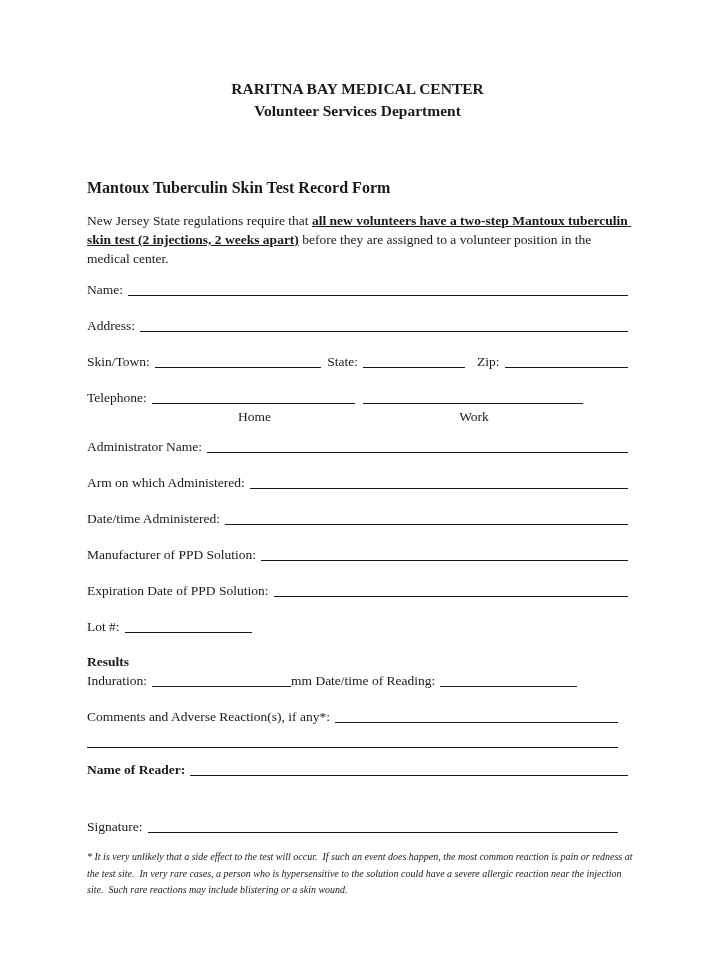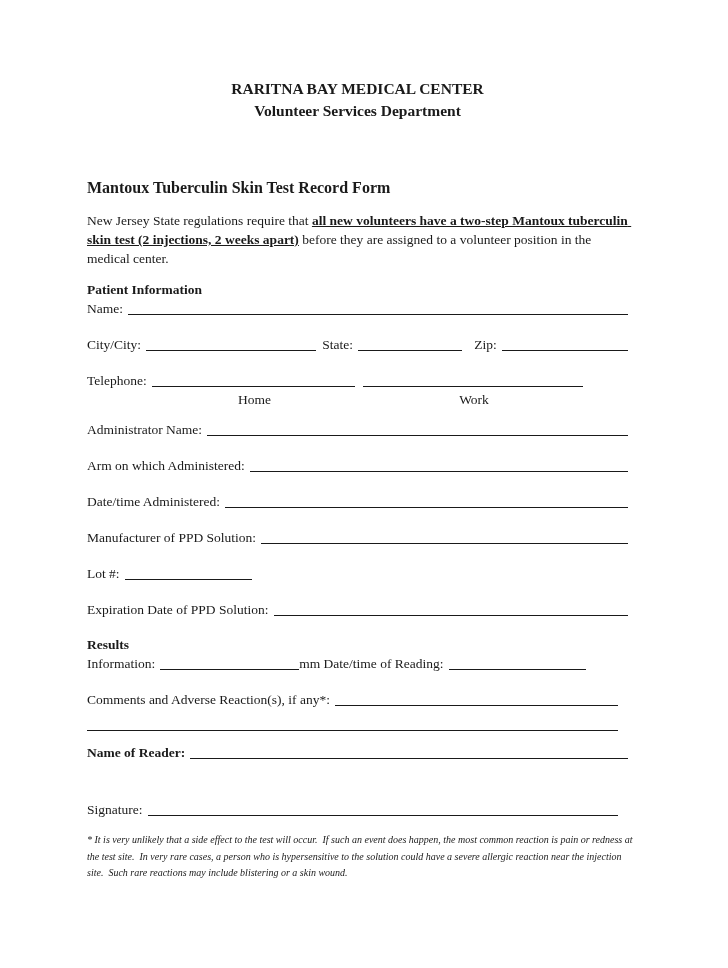--- a/index.html
+++ b/index.html
@@ -98,30 +98,33 @@
     <div class="letterhead">
       <div>RARITNA BAY MEDICAL CENTER</div>
       <div>Volunteer Services Department</div>
     </div>
 
     <div class="form-title">Mantoux Tuberculin Skin Test Record Form</div>
 
     <p class="intro"><span>New Jersey State regulations require that </span><span class="em">all new volunteers have a two-step Mantoux tuberculin skin test (2 injections, 2 weeks apart)</span><span> before they are assigned to a volunteer position in the medical center.</span></p>
 
     <div class="sec">
-      <div class="sec-heading">Patient Information</div>
 
       <div class="row">
         <span class="lbl">Name:</span>
         <span class="fill grow"></span>
       </div>
 
-
-      <div class="row">
-        <span class="lbl">City/City:</span>
+      <div class="row">
+        <span class="lbl">Address:</span>
+        <span class="fill grow"></span>
+      </div>
+
+      <div class="row">
+        <span class="lbl">Skin/Town:</span>
         <span class="fill grow" style="flex-grow:1.55"></span>
         <span class="lbl" style="margin-left:6px">State:</span>
         <span class="fill grow" style="flex-grow:0.95"></span>
         <span class="lbl" style="margin-left:12px">Zip:</span>
         <span class="fill grow" style="flex-grow:1.15"></span>
       </div>
 
       <div class="row">
         <span class="lbl">Telephone:</span>
         <span class="fill w-phone1"></span>
@@ -150,35 +153,35 @@
         <span class="lbl">Date/time Administered:</span>
         <span class="fill grow"></span>
       </div>
 
       <div class="row">
         <span class="lbl">Manufacturer of PPD Solution:</span>
         <span class="fill grow"></span>
       </div>
 
       <div class="row">
+        <span class="lbl">Expiration Date of PPD Solution:</span>
+        <span class="fill grow"></span>
+      </div>
+
+      <div class="row">
         <span class="lbl">Lot #:</span>
         <span class="fill w-lot"></span>
       </div>
-
-      <div class="row">
-        <span class="lbl">Expiration Date of PPD Solution:</span>
-        <span class="fill grow"></span>
-      </div>
     </div>
 
     <div class="sec results">
       <div class="sec-heading">Results</div>
 
       <div class="row">
-        <span class="lbl">Information:</span>
+        <span class="lbl">Induration:</span>
         <span class="fill w-indur"></span>
         <span class="lbl no-gap">mm Date/time of Reading:</span>
         <span class="fill w-read"></span>
       </div>
 
       <div class="row pad-r-10">
         <span class="lbl">Comments and Adverse Reaction(s), if any*:</span>
         <span class="fill grow"></span>
       </div>
       <div class="cont-line pad-r-10" style="margin-right:10px"></div>

